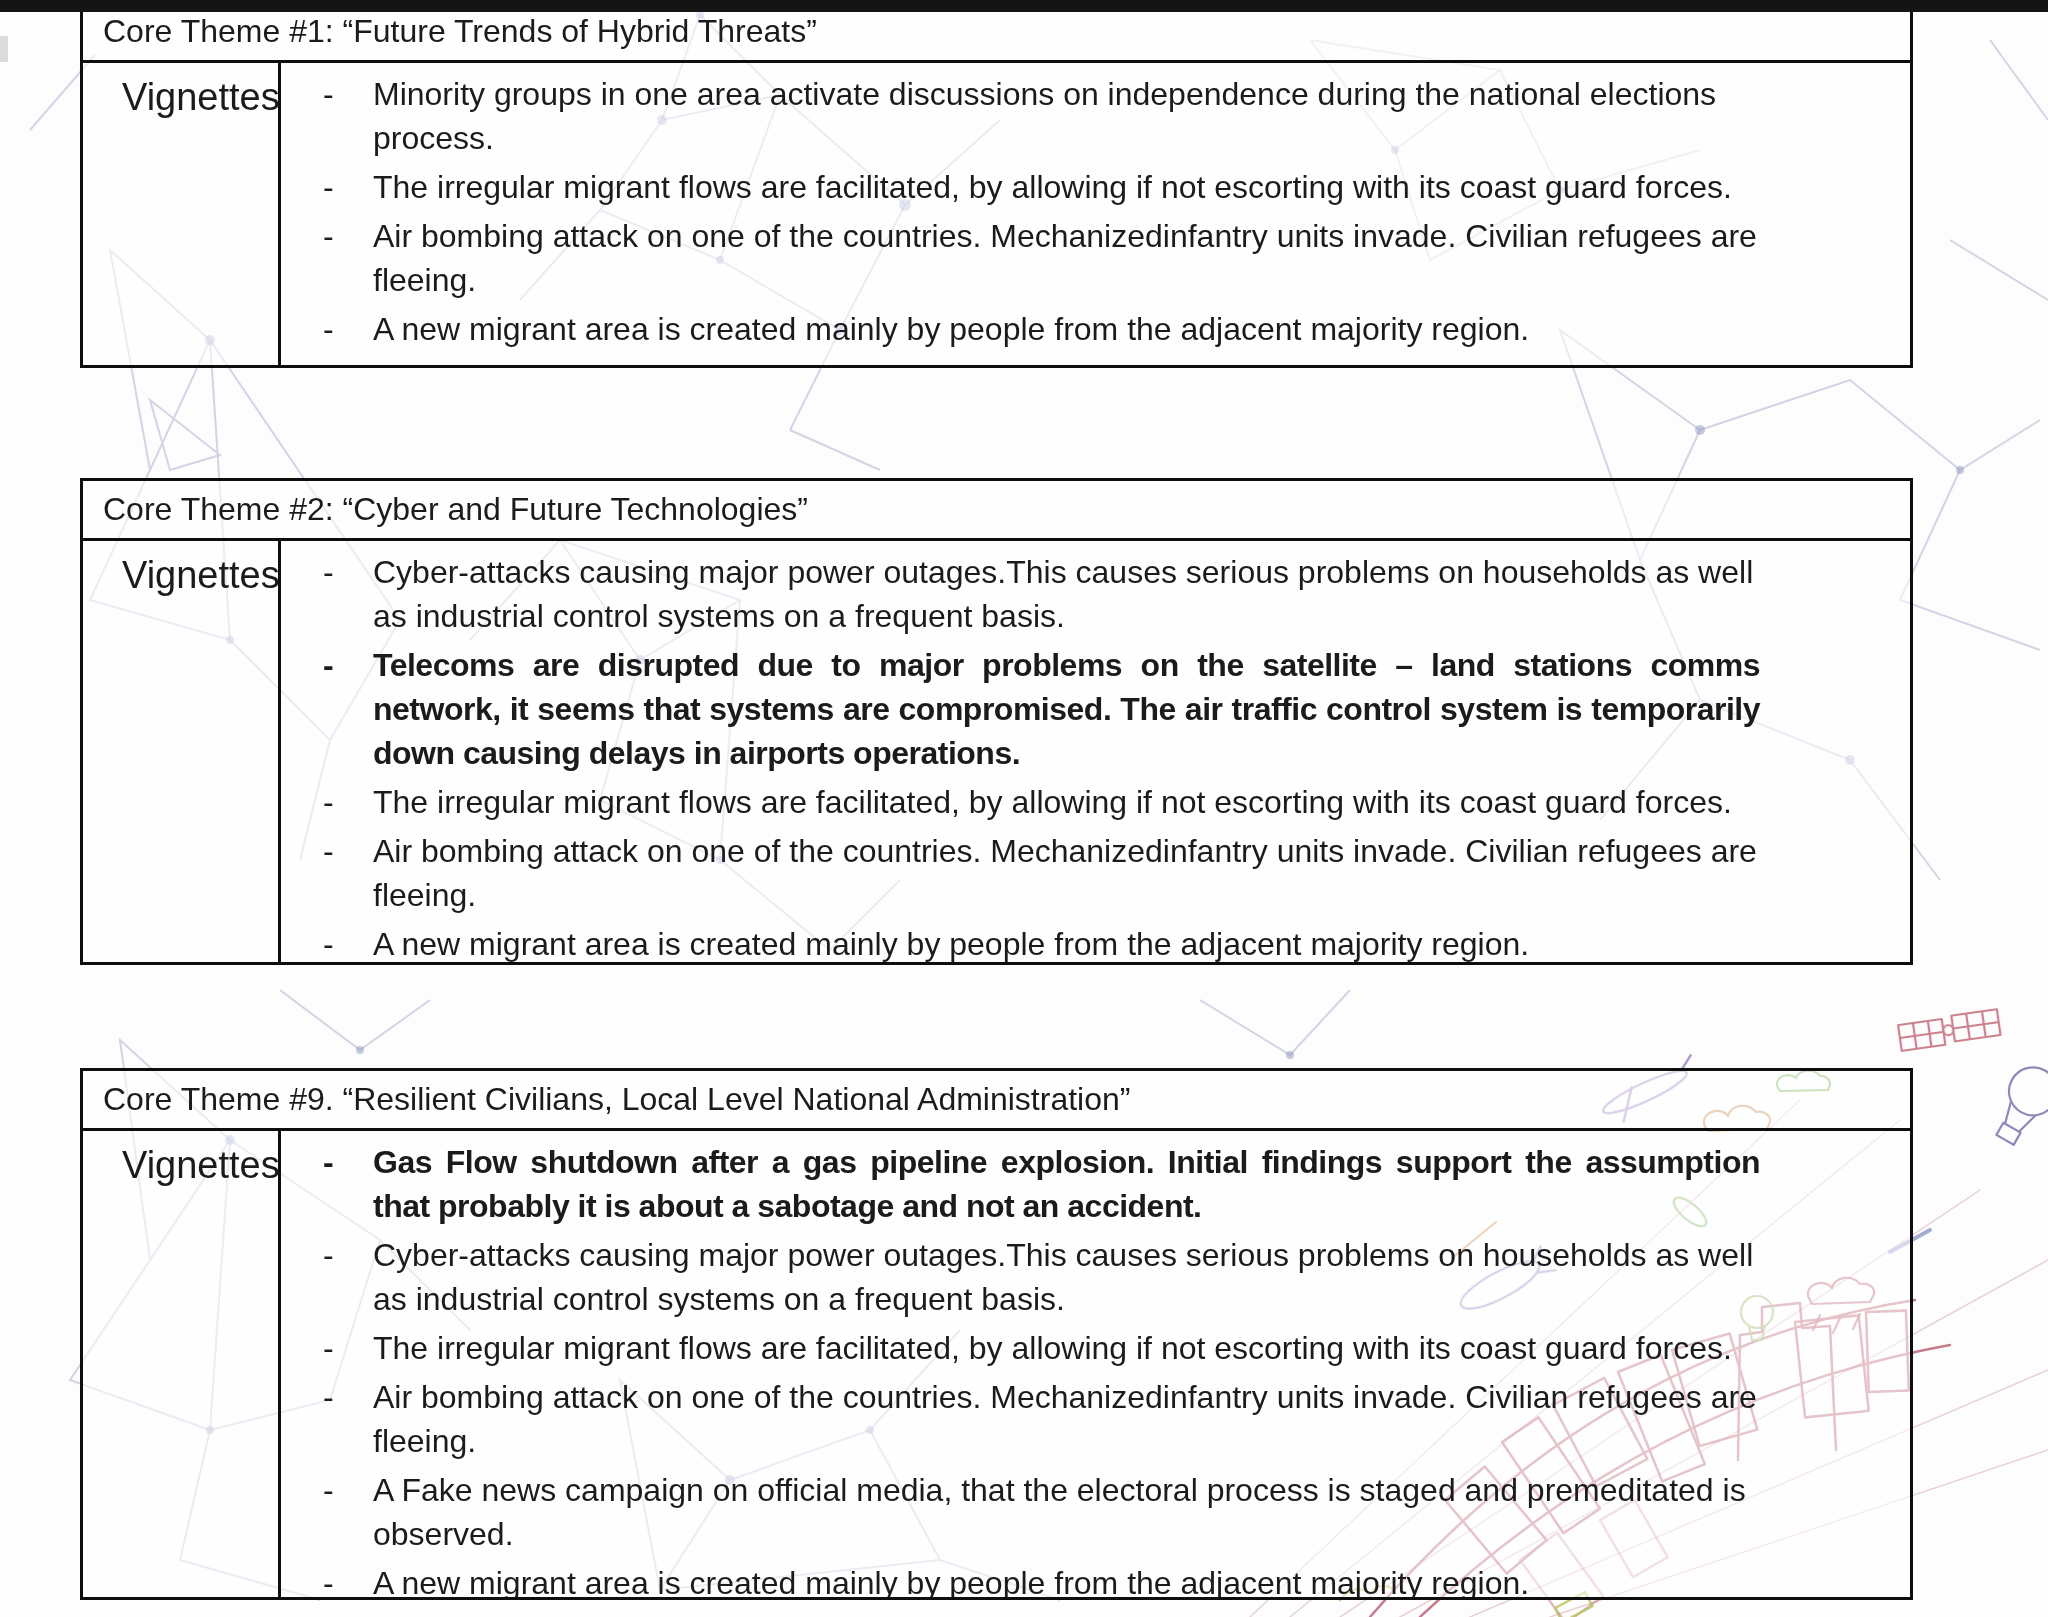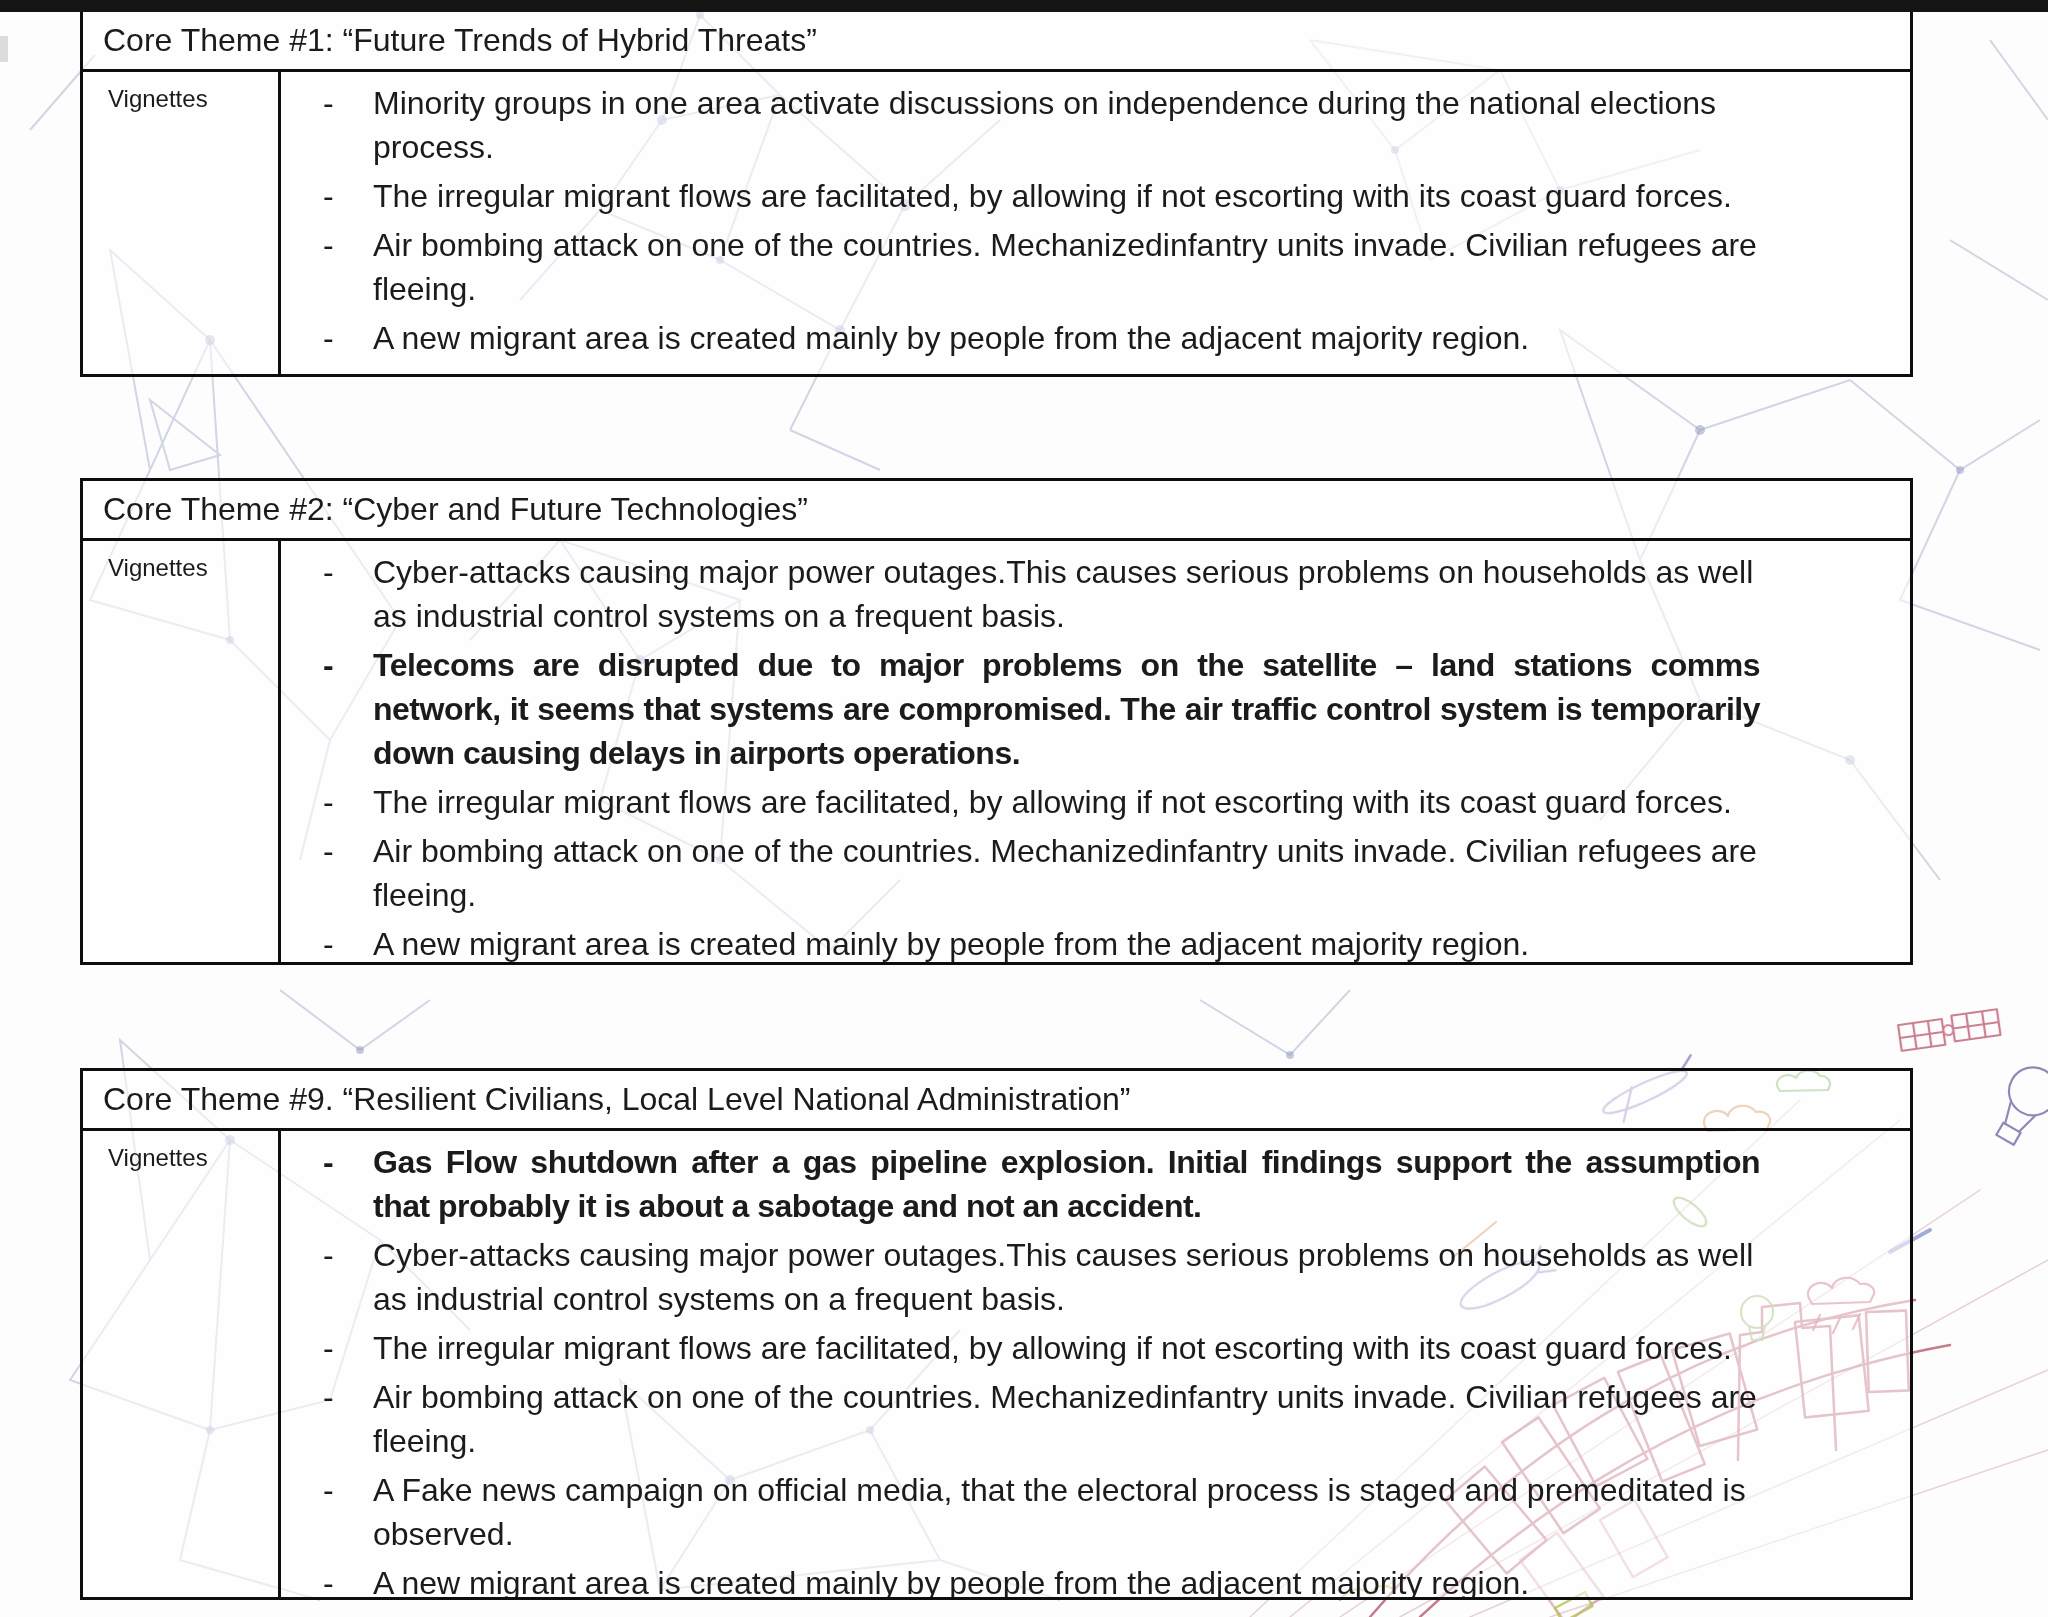--- a/index.html
+++ b/index.html
@@ -9,32 +9,32 @@
     font-family:"Liberation Sans", sans-serif;
     color:#1b1b1b;
   }
   .topbar{position:absolute;top:0;left:0;width:2048px;height:12px;background:#141414;z-index:3;}
   svg.bg{position:absolute;top:0;left:0;z-index:0;}
   .theme-table{
     position:absolute;left:80px;width:1833px;box-sizing:border-box;
     border:3px solid #0e0e0e;background:rgba(255,255,255,0.55);
     z-index:2;overflow:hidden;
   }
-  #table1{top:9px;height:368px;}
+  #table1{top:0;height:368px;}
   #table2{top:478px;height:487px;}
   #table3{top:1068px;height:532px;}
   .table-header{
     border-bottom:3px solid #0e0e0e;
     font-size:32px;line-height:38px;padding:9px 10px 10px 20px;
     white-space:nowrap;overflow:hidden;
   }
   .table-body{display:flex;height:calc(100% - 60px);}
   .label-cell{
     width:198px;box-sizing:border-box;border-right:3px solid #0e0e0e;
-    padding:13px 0 0 25px;font-size:24px;flex:none;
+    padding:13px 0 0 39px;font-size:38px;flex:none;
   }
   ul.vignettes{flex:1;margin:0;padding:9px 150px 0 0;list-style:none;}
   li.vignette{
     position:relative;padding-left:92px;font-size:32px;line-height:44px;
     margin-bottom:5px;
   }
   li.vignette .dash{position:absolute;left:42px;top:0;}
   li.vignette.bold{font-weight:700;text-align:justify;letter-spacing:-0.5px;}
 </style>
 </head>

